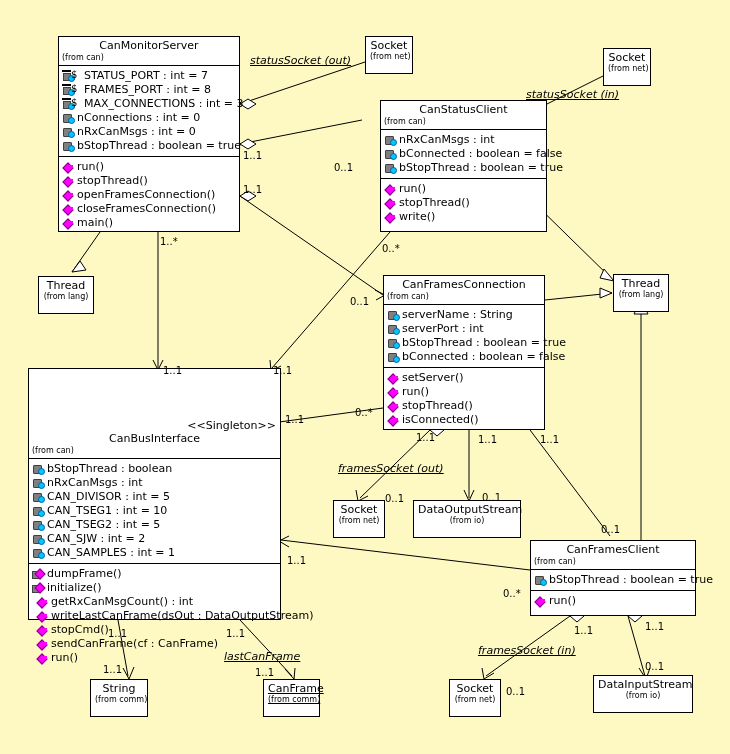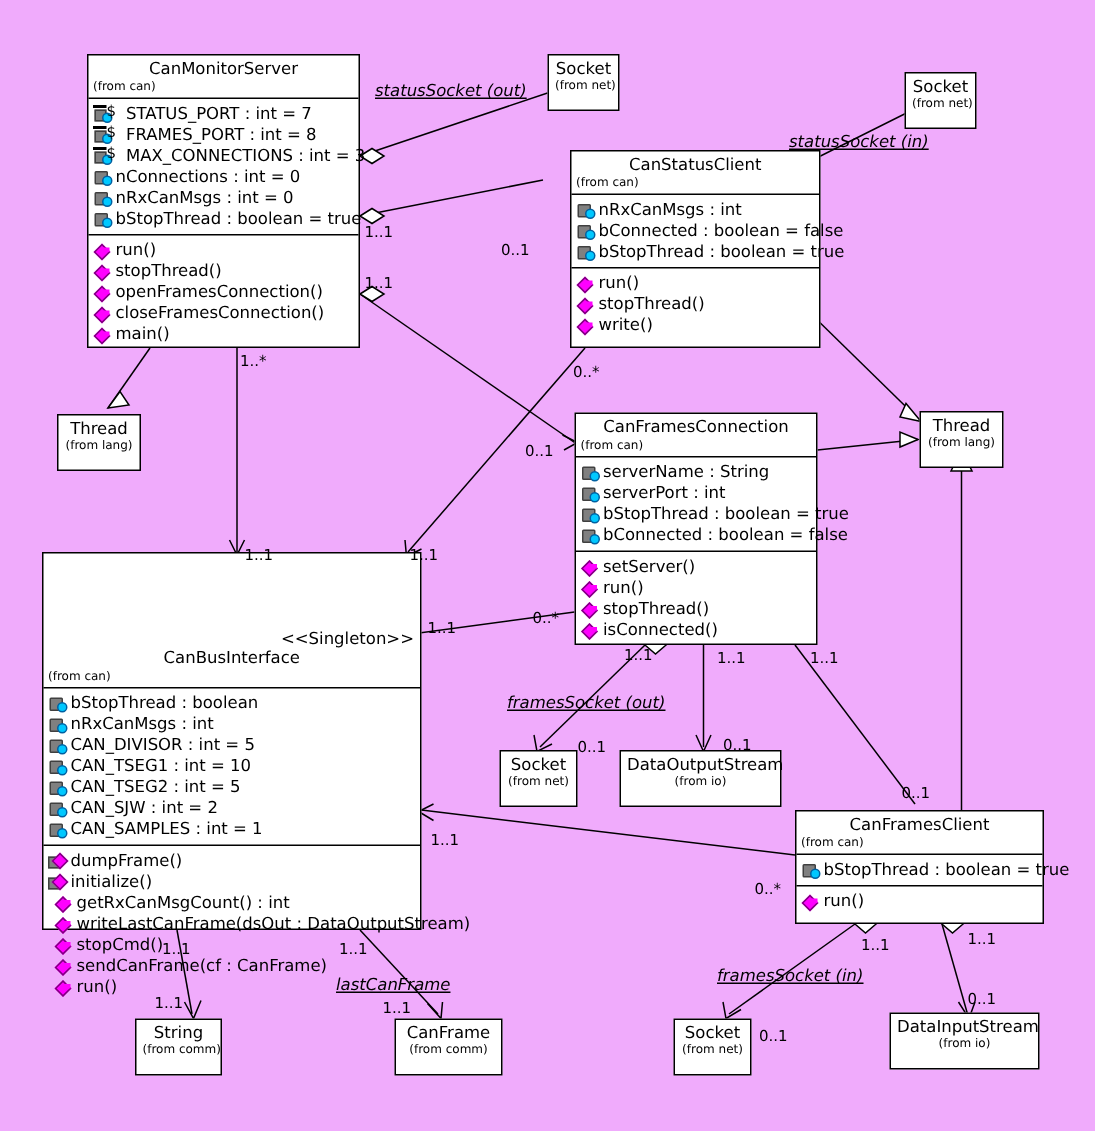--- a/index.html
+++ b/index.html
@@ -4,21 +4,21 @@
 <style>
   html, body {
     margin: 0;
     padding: 0;
     background: #ffffff;
   }
   #canvas {
     position: relative;
     width: 730px;
     height: 754px;
-    background: #f0abfc;
+    background: #fef9c3;
     font-family: "DejaVu Sans", sans-serif;
     overflow: hidden;
   }
   svg.edges {
     position: absolute;
     left: 0;
     top: 0;
     width: 730px;
     height: 754px;
     pointer-events: none;
@@ -549,21 +549,21 @@
   <div class="uml-simple" style="left:413px; top:500px; width:108px; height:38px;">
     <div class="simple-name">DataOutputStream</div>
     <div class="simple-pkg">(from io)</div>
   </div>
 
   <div class="uml-simple" style="left:90px; top:679px; width:58px; height:38px;">
     <div class="simple-name">String</div>
     <div class="simple-pkg">(from comm)</div>
   </div>
 
-  <div class="uml-simple" style="left:263px; top:679px; width:72px; height:38px;">
+  <div class="uml-simple" style="left:263px; top:679px; width:57px; height:38px;text-decoration:underline;">
     <div class="simple-name">CanFrame</div>
     <div class="simple-pkg">(from comm)</div>
   </div>
 
   <div class="uml-simple" style="left:449px; top:679px; width:52px; height:38px;">
     <div class="simple-name">Socket</div>
     <div class="simple-pkg">(from net)</div>
   </div>
 
   <div class="uml-simple" style="left:593px; top:675px; width:100px; height:38px;">

